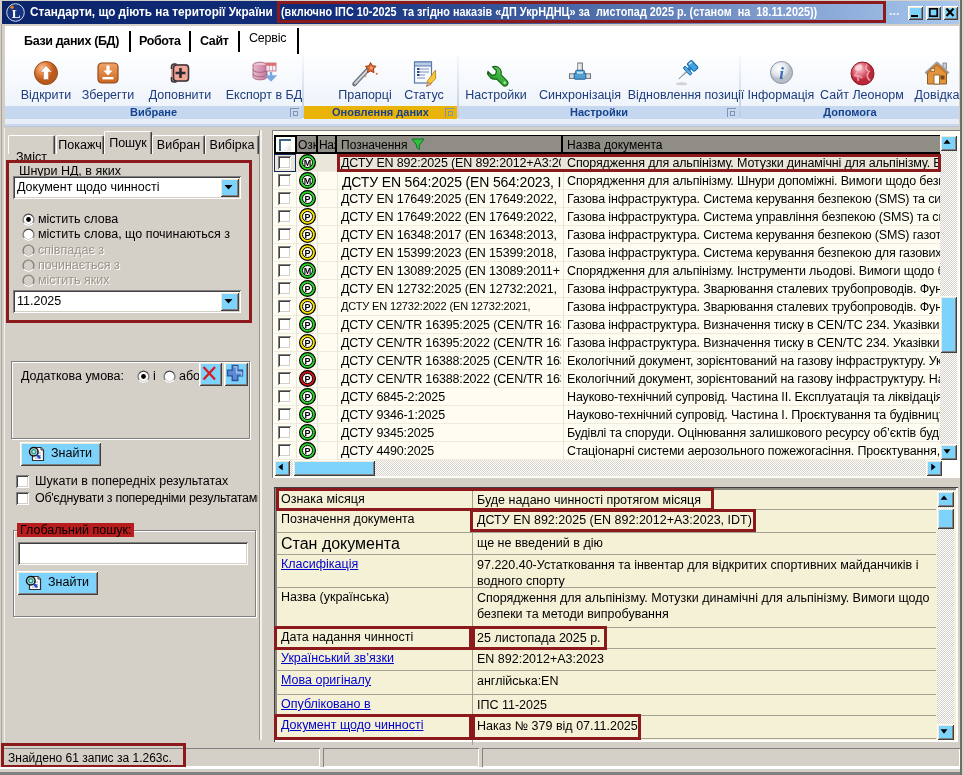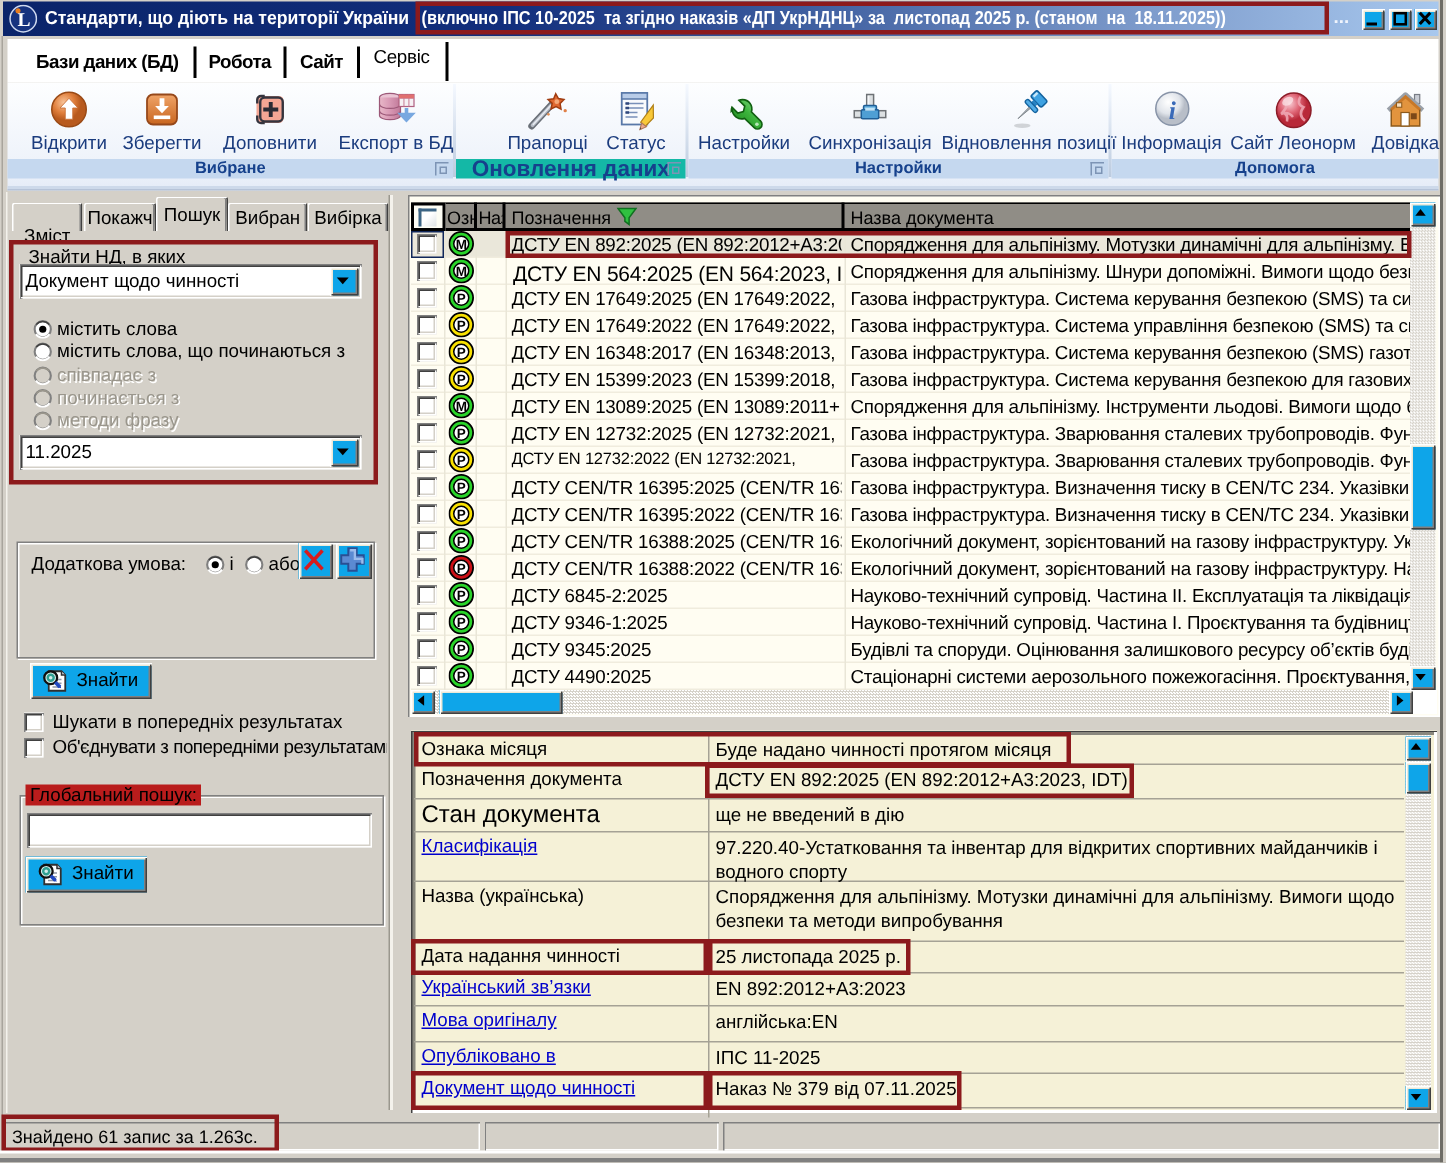--- a/index.html
+++ b/index.html
@@ -1,20 +1,20 @@
 <!DOCTYPE html>
 <html><head>
 <meta charset="utf-8">
 <style>
   * { margin:0; padding:0; box-sizing:border-box; }
   html,body { width:964px; height:775px; overflow:hidden; }
   body { font-family:"Liberation Sans", sans-serif; background:#d4d0c8; position:relative; font-size:12px; color:#000; }
   .abs { position:absolute; }
   .redbox { position:absolute; border:3px solid #8c1a1c; pointer-events:none; z-index:60; }
-  .raised { background:#0ea5e9; box-shadow:inset 1px 1px 0 #ffffff, inset -1px -1px 0 #404040, inset 2px 2px 0 #ece9d8, inset -2px -2px 0 #808080; }
+  .raised { background:#7dd3fc; box-shadow:inset 1px 1px 0 #ffffff, inset -1px -1px 0 #404040, inset 2px 2px 0 #ece9d8, inset -2px -2px 0 #808080; }
   .sunkenfld { background:#fff; box-shadow:inset 1px 1px 0 #808080, inset -1px -1px 0 #ffffff, inset 2px 2px 0 #404040, inset -2px -2px 0 #d4d0c8; }
   .navy { color:#1b3c7e; }
   .nowrap { white-space:nowrap; overflow:hidden; }
   .link { color:#0000cc; text-decoration:underline; }
   .seg { position:absolute; box-shadow:inset 1px 1px 0 #808080, inset -1px -1px 0 #ffffff; }
   .dither { background:repeating-conic-gradient(#ffffff 0% 25%, #d6d2ca 0% 50%) 0 0/2px 2px; }
 </style>
 </head>
 <body>
 
@@ -52,21 +52,21 @@
 
 <div class="abs" style="left:5px;top:55px;width:954px;height:72px;background:linear-gradient(#fdfeff,#edf2fa 80%,#e4ebf7);"></div>
 <div class="abs" style="left:5px;top:124px;width:954px;height:2px;background:#cdd9ea;"></div>
 <div class="abs" style="left:5px;top:126px;width:954px;height:1px;background:#b6c3d8;"></div>
 <div class="abs" style="left:302px;top:56px;width:2px;height:62px;background:linear-gradient(#f5f9ff,#bccbdf);"></div>
 <div class="abs" style="left:457px;top:56px;width:2px;height:62px;background:linear-gradient(#f5f9ff,#bccbdf);"></div>
 <div class="abs" style="left:739px;top:56px;width:2px;height:62px;background:linear-gradient(#f5f9ff,#bccbdf);"></div>
 <div class="abs" style="left:5px;top:106px;width:297px;height:13px;background:#c5d8ef;color:#16418c;font-size:11px;font-weight:bold;text-align:center;line-height:13px;">Вибране<span style="position:absolute;right:3px;top:2px;width:9px;height:9px;border:1px solid #7d94b5;border-right:none;border-bottom:none;">
       <span style="position:absolute;right:1px;bottom:1px;width:5px;height:5px;border:1px solid #7d94b5;"></span>
     </span></div>
-<div class="abs" style="left:304px;top:106px;width:153px;height:13px;background:#14b8a6;color:#16418c;font-size:15px;font-weight:bold;text-align:center;line-height:13px;">Оновлення даних<span style="position:absolute;right:3px;top:2px;width:9px;height:9px;border:1px solid #7d94b5;border-right:none;border-bottom:none;">
+<div class="abs" style="left:304px;top:106px;width:153px;height:13px;background:#eab308;color:#16418c;font-size:11px;font-weight:bold;text-align:center;line-height:13px;">Оновлення даних<span style="position:absolute;right:3px;top:2px;width:9px;height:9px;border:1px solid #7d94b5;border-right:none;border-bottom:none;">
       <span style="position:absolute;right:1px;bottom:1px;width:5px;height:5px;border:1px solid #7d94b5;"></span>
     </span></div>
 <div class="abs" style="left:459px;top:106px;width:280px;height:13px;background:#c5d8ef;color:#16418c;font-size:11px;font-weight:bold;text-align:center;line-height:13px;">Настройки<span style="position:absolute;right:3px;top:2px;width:9px;height:9px;border:1px solid #7d94b5;border-right:none;border-bottom:none;">
       <span style="position:absolute;right:1px;bottom:1px;width:5px;height:5px;border:1px solid #7d94b5;"></span>
     </span></div>
 <div class="abs" style="left:741px;top:106px;width:218px;height:13px;background:#c5d8ef;color:#16418c;font-size:11px;font-weight:bold;text-align:center;line-height:13px;">Допомога</div>
 <div class="abs" style="left:32px;top:60px;width:28px;height:28px;text-align:center;"><svg width="26" height="26" viewBox="0 0 26 26">
       <defs>
         <radialGradient id="go" cx="35%" cy="30%">
           <stop offset="0%" stop-color="#f8c49a"></stop>
@@ -213,21 +213,21 @@
 <div class="abs" style="left:4px;top:128px;width:1px;height:614px;background:#f4f2ec;"></div>
 <div class="abs" style="left:1px;top:24px;width:1px;height:744px;background:#a8a49c;"></div>
 <div class="abs" style="left:260px;top:130px;width:2px;height:610px;background:#f4f2ec;"></div>
 <div class="abs" style="left:8px;top:135px;width:47px;height:19px;background:#d4d0c8;border-top:1px solid #fff;border-left:1px solid #fff;border-right:1px solid #404040;border-radius:2px 2px 0 0;box-shadow:inset -1px 0 0 #808080;text-align:center;font-size:12.5px;padding-top:14px;">Зміст</div>
 <div class="abs" style="left:56px;top:135px;width:48px;height:19px;background:#d4d0c8;border-top:1px solid #fff;border-left:1px solid #fff;border-right:1px solid #404040;border-radius:2px 2px 0 0;box-shadow:inset -1px 0 0 #808080;text-align:center;font-size:12.5px;padding-top:2px;">Покажч</div>
 <div class="abs" style="left:104px;top:131px;width:48px;height:23px;background:#d4d0c8;border-top:1px solid #fff;border-left:1px solid #fff;border-right:1px solid #404040;border-radius:2px 2px 0 0;box-shadow:inset -1px 0 0 #808080;z-index:3;text-align:center;font-size:12.5px;padding-top:4px;">Пошук</div>
 <div class="abs" style="left:152px;top:135px;width:53px;height:19px;background:#d4d0c8;border-top:1px solid #fff;border-left:1px solid #fff;border-right:1px solid #404040;border-radius:2px 2px 0 0;box-shadow:inset -1px 0 0 #808080;text-align:center;font-size:12.5px;padding-top:2px;">Вибран</div>
 <div class="abs" style="left:205px;top:135px;width:54px;height:19px;background:#d4d0c8;border-top:1px solid #fff;border-left:1px solid #fff;border-right:1px solid #404040;border-radius:2px 2px 0 0;box-shadow:inset -1px 0 0 #808080;text-align:center;font-size:12.5px;padding-top:2px;">Вибірка</div>
 
 <div class="redbox" style="left:6px;top:160px;width:246px;height:163px;"></div>
-<div class="abs" style="left:19px;top:164px;font-size:12.5px;">Знайти НД, в яких</div>
+<div class="abs" style="left:19px;top:164px;font-size:12.5px;">Шнури НД, в яких</div>
 
 <svg class="abs" style="left:22px;top:213px" width="13" height="13" viewBox="0 0 13 13">
     <circle cx="6.5" cy="6.5" r="5.4" fill="#fff" stroke="#808080" stroke-width="1.4"></circle>
     <path d="M2 9.8 a5.4 5.4 0 0 0 9 0" fill="none" stroke="#fff" stroke-width="1.4"></path>
     <path d="M2.2 3.4 a5.4 5.4 0 0 1 8.6 0" fill="none" stroke="#404040" stroke-width="1"></path>
     <circle cx="6.5" cy="6.5" r="2.4" fill="#000"></circle>
   </svg>
 <div class="abs" style="left:38px;top:212px;font-size:12.5px;color:#000;">містить слова</div>
 <svg class="abs" style="left:22px;top:228px" width="13" height="13" viewBox="0 0 13 13">
     <circle cx="6.5" cy="6.5" r="5.4" fill="#fff" stroke="#808080" stroke-width="1.4"></circle>
@@ -245,21 +245,21 @@
     <circle cx="6.5" cy="6.5" r="5.4" fill="#d4d0c8" stroke="#808080" stroke-width="1.4"></circle>
     <path d="M2 9.8 a5.4 5.4 0 0 0 9 0" fill="none" stroke="#fff" stroke-width="1.4"></path>
     <path d="M2.2 3.4 a5.4 5.4 0 0 1 8.6 0" fill="none" stroke="#9a968c" stroke-width="1"></path>
   </svg>
 <div class="abs" style="left:38px;top:258px;font-size:12.5px;color:#9a968c;text-shadow:1px 1px 0 #fff;">починається з</div>
 <svg class="abs" style="left:22px;top:274px" width="13" height="13" viewBox="0 0 13 13">
     <circle cx="6.5" cy="6.5" r="5.4" fill="#d4d0c8" stroke="#808080" stroke-width="1.4"></circle>
     <path d="M2 9.8 a5.4 5.4 0 0 0 9 0" fill="none" stroke="#fff" stroke-width="1.4"></path>
     <path d="M2.2 3.4 a5.4 5.4 0 0 1 8.6 0" fill="none" stroke="#9a968c" stroke-width="1"></path>
   </svg>
-<div class="abs" style="left:38px;top:273px;font-size:12.5px;color:#9a968c;text-shadow:1px 1px 0 #fff;">методи фразу</div>
+<div class="abs" style="left:38px;top:273px;font-size:12.5px;color:#9a968c;text-shadow:1px 1px 0 #fff;">містить яких</div>
 
 <div class="abs" style="left:11px;top:361px;width:239px;height:78px;border:1px solid #808080;box-shadow:1px 1px 0 #fff, inset 1px 1px 0 #fff;"></div>
 <div class="abs" style="left:21px;top:369px;font-size:12.5px;">Додаткова умова:</div>
 <svg class="abs" style="left:137px;top:370px" width="13" height="13" viewBox="0 0 13 13">
     <circle cx="6.5" cy="6.5" r="5.4" fill="#fff" stroke="#808080" stroke-width="1.4"></circle>
     <path d="M2 9.8 a5.4 5.4 0 0 0 9 0" fill="none" stroke="#fff" stroke-width="1.4"></path>
     <path d="M2.2 3.4 a5.4 5.4 0 0 1 8.6 0" fill="none" stroke="#404040" stroke-width="1"></path>
     <circle cx="6.5" cy="6.5" r="2.4" fill="#000"></circle>
   </svg>
 <div class="abs" style="left:153px;top:369px;font-size:12.5px;">і</div>

